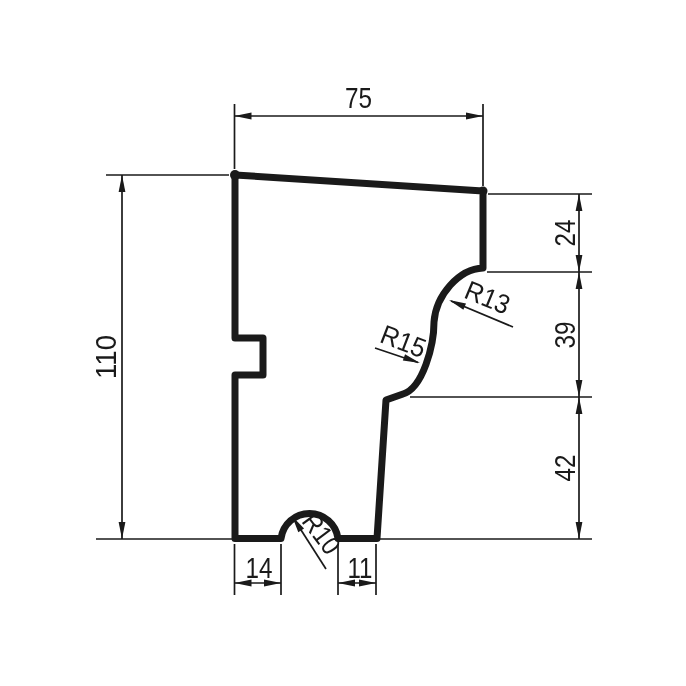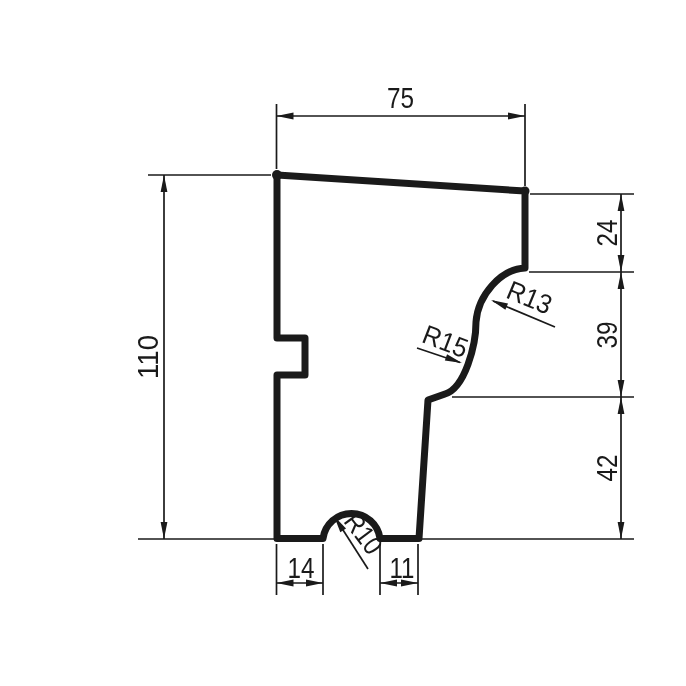--- a/index.html
+++ b/index.html
@@ -1,16 +1,16 @@
 <!DOCTYPE html>
 <html><head>
 <meta charset="utf-8">
 <style>
   html,body{margin:0;padding:0;background:#ffffff;}
-  .stage{width:604px;height:686px;position:relative;background:#fff;margin-left:42px;}
+  .stage{width:604px;height:686px;position:relative;background:#fff;}
   svg{display:block;}
   text{font-family:"Liberation Sans","DejaVu Sans",sans-serif;fill:#1a1a1a;}
   .dim-text{font-size:30px;}
   .rad-text{font-size:27px;}
 </style>
 </head>
 <body>
 
 <div class="stage">
 <svg width="686" height="686" viewBox="0 0 686 686">

